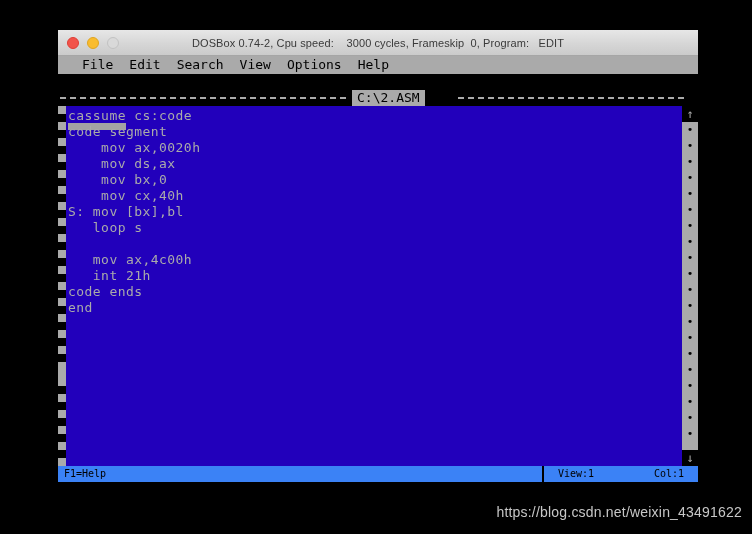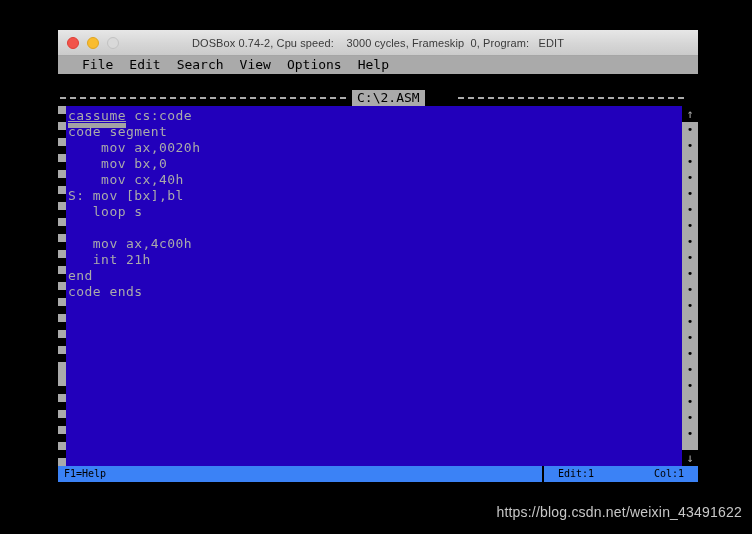--- a/index.html
+++ b/index.html
@@ -159,22 +159,21 @@
     height: 16px;
     line-height: 16px;
     color: #aaaaaa;
     font-family: "DejaVu Sans Mono", monospace;
     font-size: 13px;
     white-space: pre;
     padding-left: 2px;
     letter-spacing: 0.45px;
   }
   .code-line.cursorline span.cursor-word {
-    border-bottom: 5px solid #a3a3a3;
-    text-decoration: underline;
+    border-bottom: 7px solid #a3a3a3;
   }
 
   
   #vscrollbar {
     position: absolute;
     right: 0; top: 0;
     width: 16px;
     height: 360px;
     background: #000000;
   }
@@ -285,42 +284,43 @@
     <div id="editor-body">
 
       <div id="left-gutter">
         <div id="left-thumb"></div>
       </div>
 
       <div id="code-area">
         <div class="code-line cursorline"><span class="cursor-word">cassume</span><span> cs:code</span></div>
         <div class="code-line">code segment</div>
         <div class="code-line">    mov ax,0020h</div>
+        <div class="code-line">    mov ds,ax</div>
         <div class="code-line">    mov bx,0</div>
         <div class="code-line">    mov cx,40h</div>
         <div class="code-line">S: mov [bx],bl</div>
         <div class="code-line">   loop s</div>
         <div class="code-line"></div>
         <div class="code-line">   mov ax,4c00h</div>
         <div class="code-line">   int 21h</div>
+        <div class="code-line">code ends</div>
         <div class="code-line">end</div>
-        <div class="code-line">code ends</div>
       </div>
 
       <div id="vscrollbar">
         <div id="vs-up">↑</div>
         <div id="vs-track"><span>•</span><span>•</span><span>•</span><span>•</span><span>•</span><span>•</span><span>•</span><span>•</span><span>•</span><span>•</span><span>•</span><span>•</span><span>•</span><span>•</span><span>•</span><span>•</span><span>•</span><span>•</span><span>•</span><span>•</span></div>
         <div id="vs-down">↓</div>
       </div>
 
     </div>
 
     <div id="status-bar">
       <span id="status-help">F1=Help</span>
       <span id="status-sep"></span>
-      <span id="status-line">Edit:1</span>
+      <span id="status-line">View:1</span>
       <span id="status-col">Col:1</span>
     </div>
 
   </div>
 </div>
 
 <div id="watermark">https://blog.csdn.net/weixin_43491622</div>
 
 </body></html>

